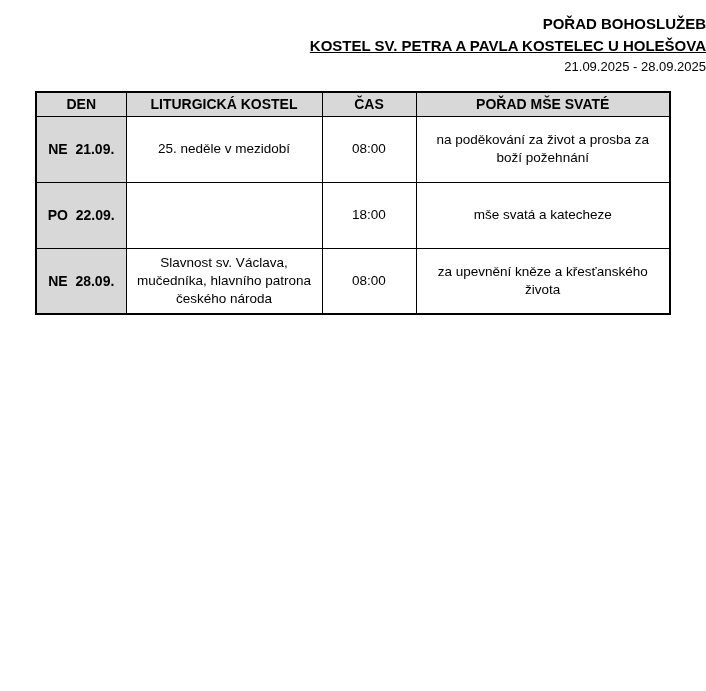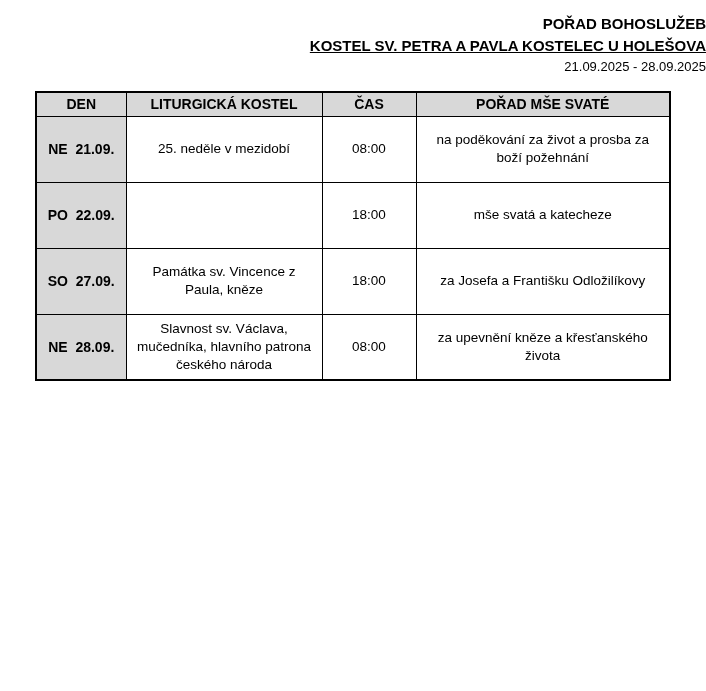--- a/index.html
+++ b/index.html
@@ -107,26 +107,20 @@
           <td>08:00</td>
           <td>na poděkování za život a prosba za boží požehnání</td>
         </tr>
         <tr>
           <td class="day-cell">PO&nbsp;&nbsp;22.09.</td>
           <td></td>
           <td>18:00</td>
           <td>mše svatá a katecheze</td>
         </tr>
         <tr>
-          <td class="day-cell">SO&nbsp;&nbsp;27.09.</td>
-          <td>Památka sv. Vincence z Paula, kněze</td>
-          <td>18:00</td>
-          <td>za Josefa a Františku Odložilíkovy</td>
-        </tr>
-        <tr>
           <td class="day-cell">NE&nbsp;&nbsp;28.09.</td>
           <td>Slavnost sv. Václava, mučedníka, hlavního patrona českého národa</td>
           <td>08:00</td>
           <td>za upevnění kněze a křesťanského života</td>
         </tr>
       </tbody>
   </table>
 
 </div>
 

